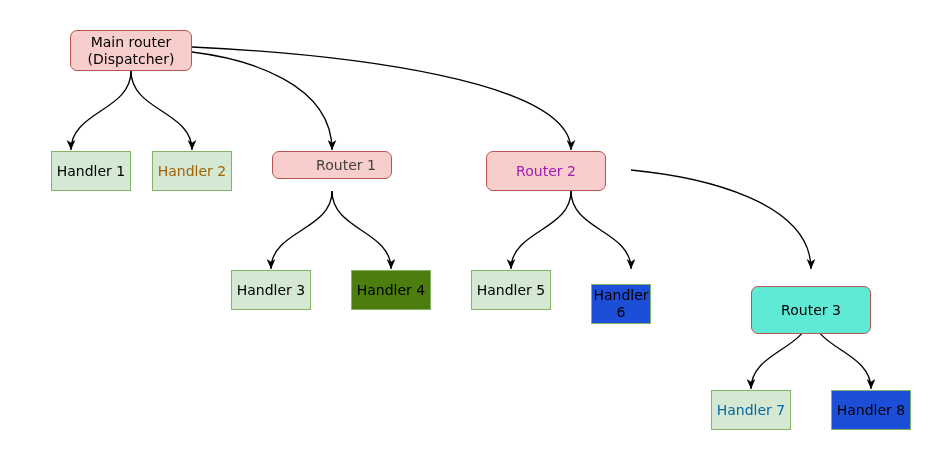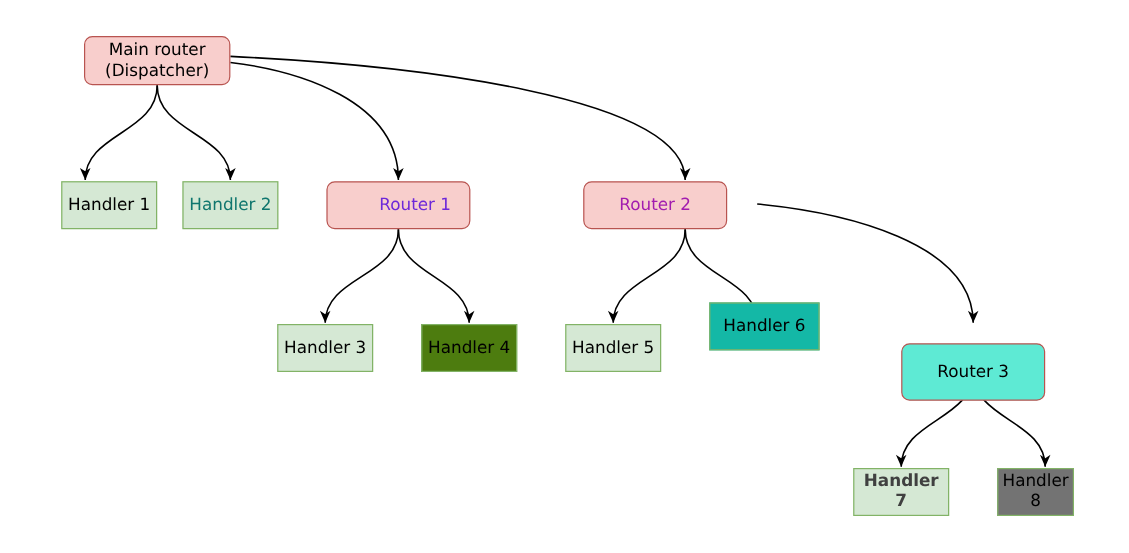--- a/index.html
+++ b/index.html
@@ -64,44 +64,44 @@
         <path d="M 811 310 C 811 350 871 350 871 389" class="edge" stroke="#000000" marker-end="url(#arrowhead)"></path>
       </g>
   </svg>
   <div id="nodes-layer">
       <div class="node router" style="left: 70px; top: 30px; width: 122px; height: 41px; background: rgb(248, 206, 204); border-color: rgb(184, 84, 80); color: rgb(0, 0, 0);">
         <span class="node-label">Main router (Dispatcher)</span>
       </div>
       <div class="node handler" style="left: 31px; top: 151px; width: 80px; height: 40px; background: rgb(213, 232, 212); border-color: rgb(130, 179, 102); color: rgb(0, 0, 0); margin-left: 20px;">
         <span class="node-label">Handler 1</span>
       </div>
-      <div class="node handler" style="left: 152px; top: 151px; width: 80px; height: 40px; background: rgb(213, 232, 212); border-color: rgb(130, 179, 102); color: #0f766e;">
+      <div class="node handler" style="left: 152px; top: 151px; width: 80px; height: 40px; background: rgb(213, 232, 212); border-color: rgb(130, 179, 102); color: #a16207;">
         <span class="node-label">Handler 2</span>
       </div>
-      <div class="node router" style="left: 272px; top: 151px; width: 120px; height: 40px; background: rgb(248, 206, 204); border-color: rgb(184, 84, 80); color: #6d28d9; padding-left: 32px;">
+      <div class="node router" style="left: 272px; top: 151px; width: 120px; height: 28px; background: rgb(248, 206, 204); border-color: rgb(184, 84, 80); color: #404040; padding-left: 32px;">
         <span class="node-label">Router 1</span>
       </div>
       <div class="node router" style="left: 486px; top: 151px; width: 120px; height: 40px; background: rgb(248, 206, 204); border-color: rgb(184, 84, 80); color: #a21caf;">
         <span class="node-label">Router 2</span>
       </div>
       <div class="node handler" style="left: 231px; top: 270px; width: 80px; height: 40px; background: rgb(213, 232, 212); border-color: rgb(130, 179, 102); color: rgb(0, 0, 0);">
         <span class="node-label">Handler 3</span>
       </div>
       <div class="node handler" style="left: 351px; top: 270px; width: 80px; height: 40px; background: #4d7c0f; border-color: rgb(130, 179, 102); color: rgb(0, 0, 0);">
         <span class="node-label">Handler 4</span>
       </div>
       <div class="node handler" style="left: 471px; top: 270px; width: 80px; height: 40px; background: rgb(213, 232, 212); border-color: rgb(130, 179, 102); color: rgb(0, 0, 0);">
         <span class="node-label">Handler 5</span>
       </div>
-      <div class="node handler" style="left: 591px; top: 252px; width: 92px; height: 40px; background: #14b8a6; border-color: rgb(130, 179, 102); color: rgb(0, 0, 0);">
+      <div class="node handler" style="left: 591px; top: 284px; width: 60px; height: 40px; background: #1d4ed8; border-color: rgb(130, 179, 102); color: rgb(0, 0, 0);">
         <span class="node-label">Handler 6</span>
       </div>
       <div class="node router" style="left: 751px; top: 286px; width: 120px; height: 48px; background: #5eead4; border-color: rgb(184, 84, 80); color: rgb(0, 0, 0);">
         <span class="node-label">Router 3</span>
       </div>
-      <div class="node handler" style="left: 711px; top: 390px; width: 80px; height: 40px; background: rgb(213, 232, 212); border-color: rgb(130, 179, 102); color: #404040; font-weight: bold;">
+      <div class="node handler" style="left: 711px; top: 390px; width: 80px; height: 40px; background: rgb(213, 232, 212); border-color: rgb(130, 179, 102); color: #0369a1;">
         <span class="node-label">Handler 7</span>
       </div>
-      <div class="node handler" style="left: 831px; top: 390px; width: 64px; height: 40px; background: #737373; border-color: rgb(130, 179, 102); color: rgb(0, 0, 0);">
+      <div class="node handler" style="left: 831px; top: 390px; width: 80px; height: 40px; background: #1d4ed8; border-color: rgb(130, 179, 102); color: rgb(0, 0, 0);">
         <span class="node-label">Handler 8</span>
       </div>
     </div>
 </div>
 
 </body></html>

